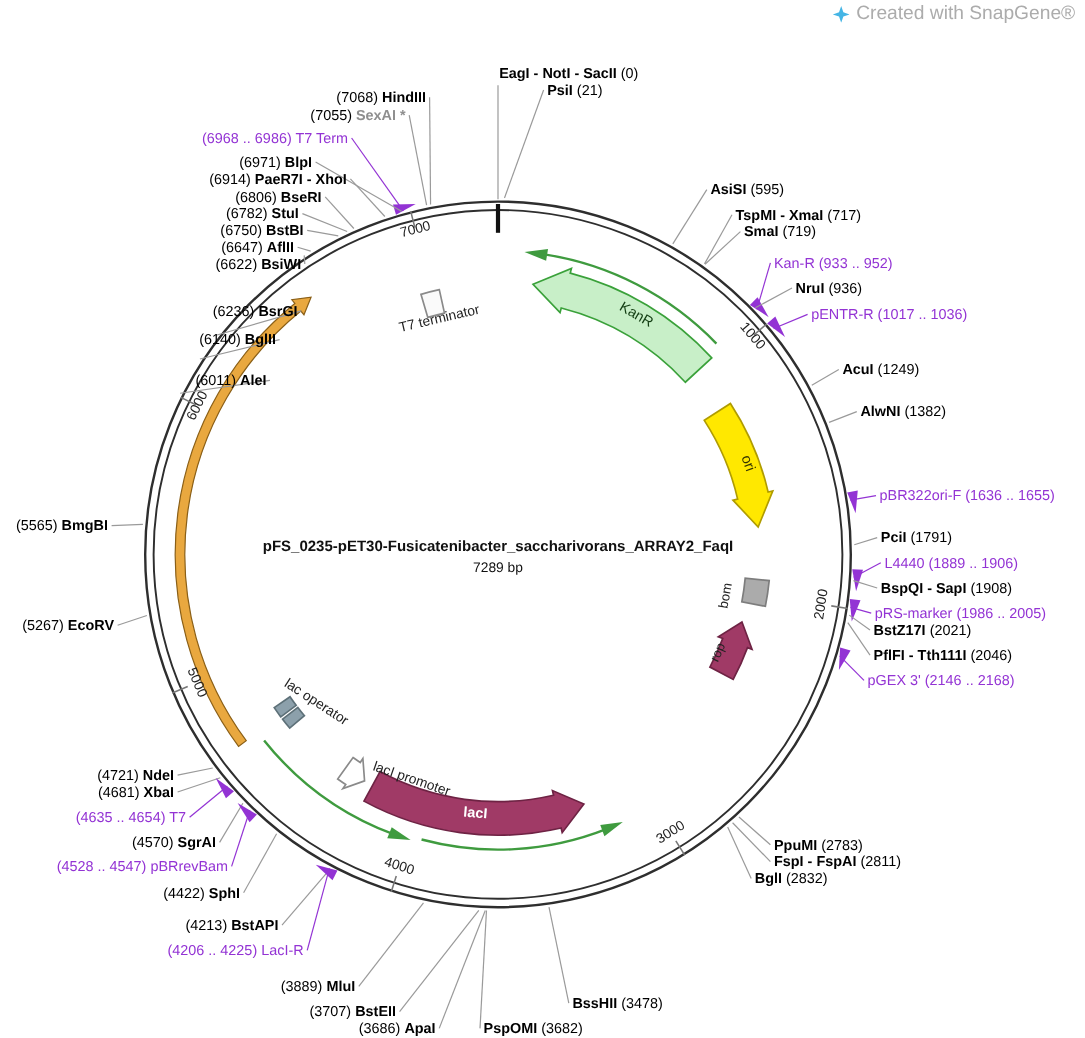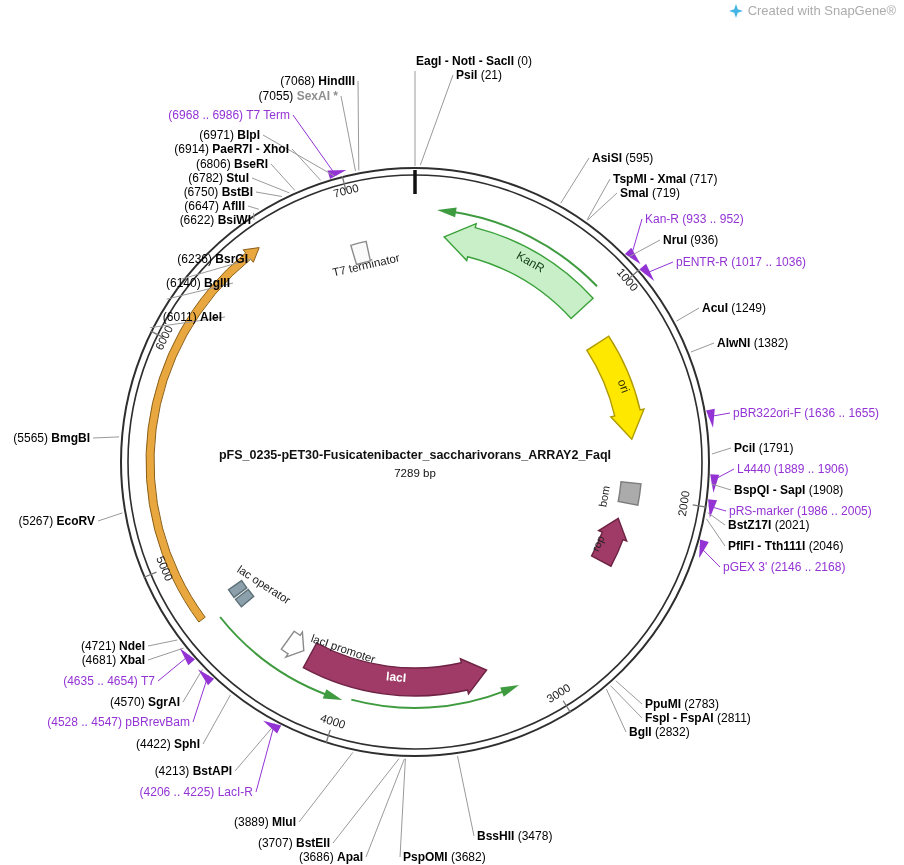--- a/index.html
+++ b/index.html
@@ -1,19 +1,19 @@
 <!DOCTYPE html>
 <html><head>
 <meta charset="utf-8">
 <style>
   html,body{margin:0;padding:0;background:#ffffff;}
   .canvas{position:relative;width:904px;height:865px;background:#fff;overflow:hidden;
           font-family:"Liberation Sans","DejaVu Sans",sans-serif;}
   .watermark{position:absolute;top:3px;right:8px;display:flex;align-items:center;gap:5px;
-             color:#acacac;font-size:13px;z-index:5;}
+             color:#acacac;font-size:16px;z-index:5;}
   .watermark svg{display:block;}
   #map{display:block;}
   #map text{font-family:"Liberation Sans","DejaVu Sans",sans-serif;}
 </style>
 </head>
 <body>
 
 <div class="canvas">
   <div class="watermark">
     <svg viewBox="0 0 14 14" width="14" height="14">

